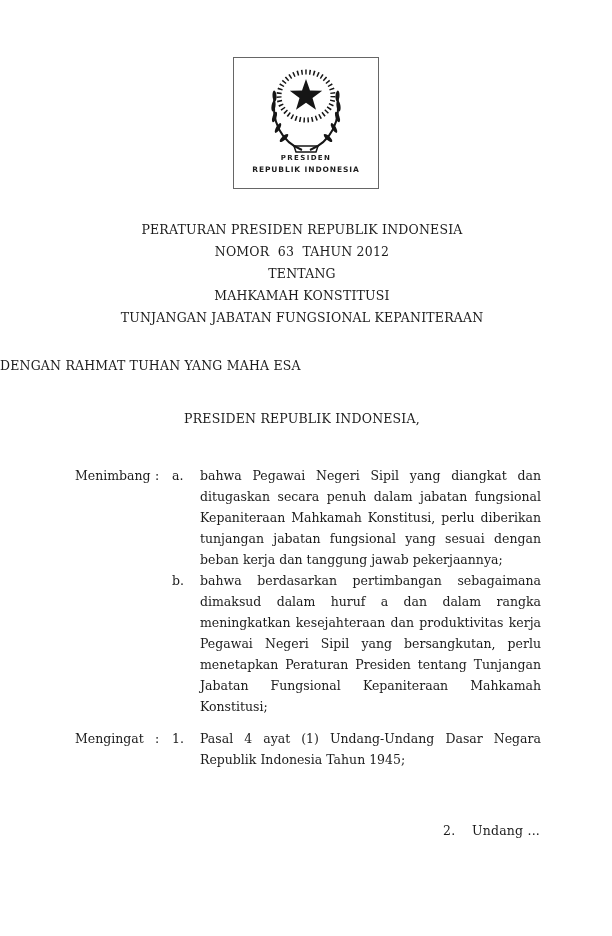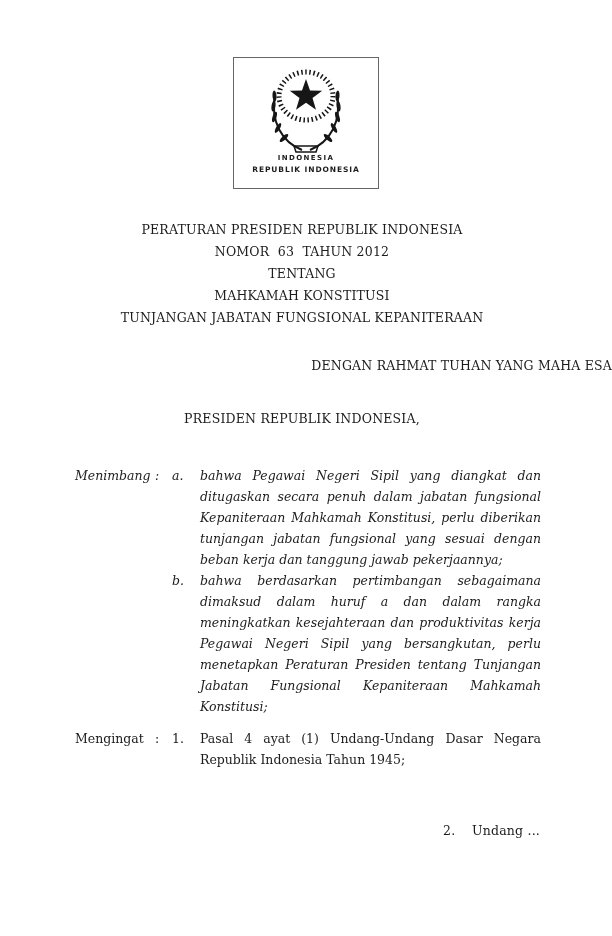--- a/index.html
+++ b/index.html
@@ -38,33 +38,33 @@
   }
 
   
   .title-block {
     position: absolute; top: 219px; left: 0; width: 604px;
     text-align: center; line-height: 22px; letter-spacing: 0.2px;
   }
   .center-line { white-space: pre; }
   .rahmat {
     position: absolute; top: 358px; left: 0; width: 612px;
-    text-align: right; letter-spacing: 0.2px;
+    text-align: left; letter-spacing: 0.2px;
   }
   .presiden {
     position: absolute; top: 411px; left: 0; width: 604px;
     text-align: center; letter-spacing: 0.2px;
   }
 
   
   .section {
     position: absolute; left: 75px; right: 71px;
     display: flex; line-height: 21px;
   }
-  .menimbang { top: 465px; font-style: italic; }
+  .menimbang { top: 465px; }
   .mengingat { top: 728px; }
   .sec-label { width: 80px; flex: none; }
   .sec-colon { width: 17px; flex: none; }
   .items { flex: 1; min-width: 0; }
   .item { display: flex; }
   .item-marker { width: 28px; flex: none; }
   .item-text { flex: 1; text-align: justify; }
 
   
   .catchword {
@@ -92,21 +92,21 @@
         <ellipse cx="24.5" cy="55" rx="2" ry="5.5" transform="rotate(18 24.5 55)"></ellipse>
         <ellipse cx="23.5" cy="44" rx="2" ry="5.5" transform="rotate(8 23.5 44)"></ellipse>
         <ellipse cx="24.5" cy="34" rx="2" ry="5.5" transform="rotate(-4 24.5 34)"></ellipse>
         <ellipse cx="78" cy="76" rx="2" ry="5.5" transform="rotate(-48 78 76)"></ellipse>
         <ellipse cx="84" cy="66" rx="2" ry="5.5" transform="rotate(-30 84 66)"></ellipse>
         <ellipse cx="87.5" cy="55" rx="2" ry="5.5" transform="rotate(-18 87.5 55)"></ellipse>
         <ellipse cx="88.5" cy="44" rx="2" ry="5.5" transform="rotate(-8 88.5 44)"></ellipse>
         <ellipse cx="87.5" cy="34" rx="2" ry="5.5" transform="rotate(4 87.5 34)"></ellipse>
       </g>
     </svg>
-    <div class="emblem-line1">INDONESIA</div>
+    <div class="emblem-line1">PRESIDEN</div>
     <div class="emblem-line2">REPUBLIK INDONESIA</div>
   </div>
 
   <div class="title-block">
     <div class="center-line">PERATURAN PRESIDEN REPUBLIK INDONESIA</div>
     <div class="center-line">NOMOR  63  TAHUN 2012</div>
     <div class="center-line">TENTANG</div>
     <div class="center-line">MAHKAMAH KONSTITUSI</div>
     <div class="center-line">TUNJANGAN JABATAN FUNGSIONAL KEPANITERAAN</div>
   </div>

